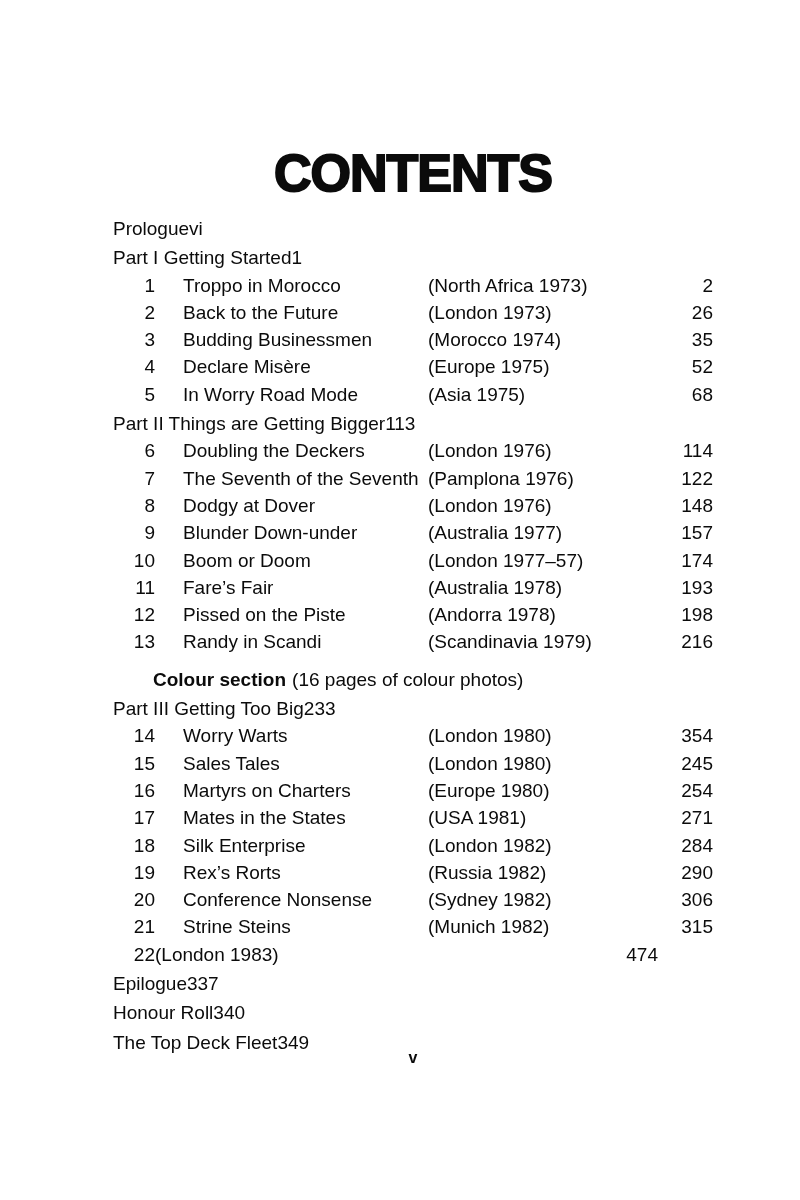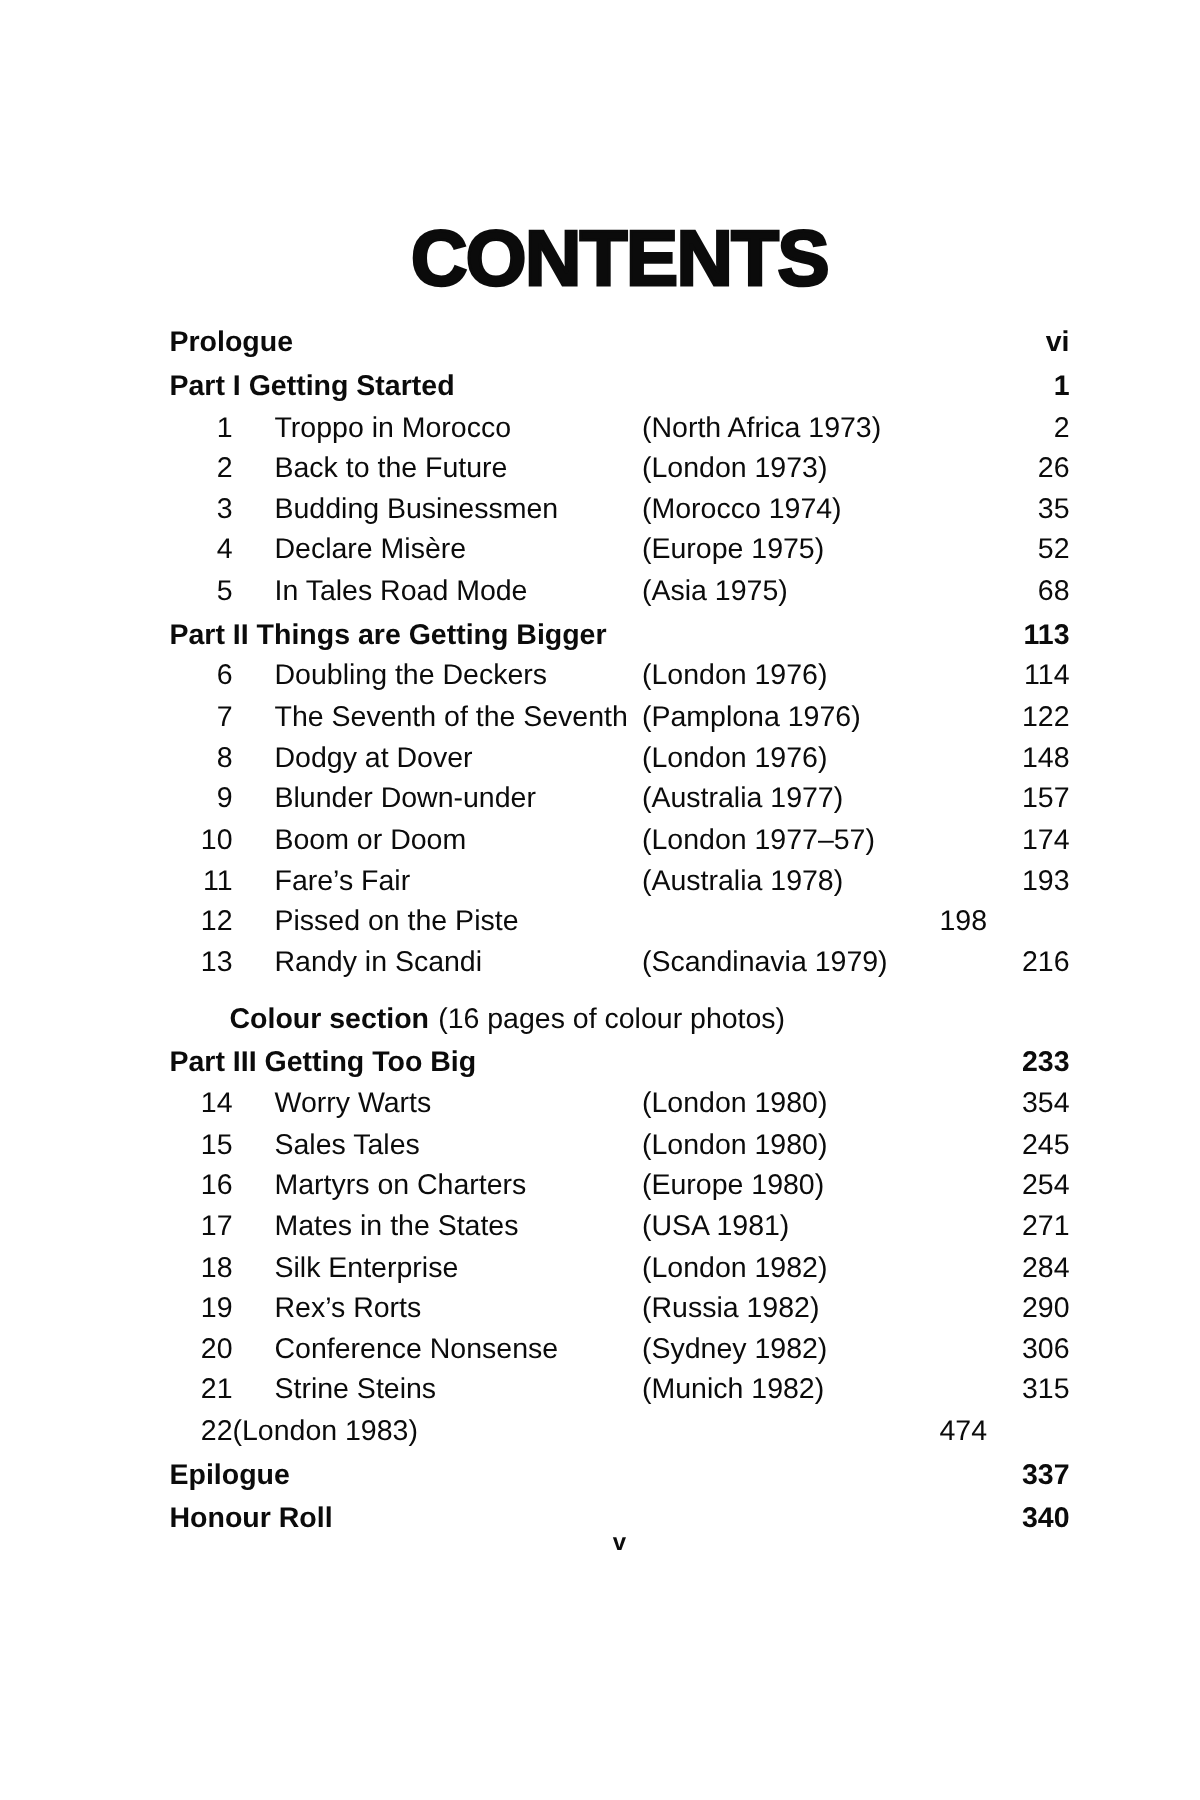--- a/index.html
+++ b/index.html
@@ -34,22 +34,21 @@
   .toc {
     margin-top: 16px;
     font-size: 19px;
   }
   .row {
     line-height: 27.3px;
     white-space: nowrap;
   }
   .row.heading {
     display: flex;
-    justify-content: space-between;
-    font-weight: bold;
+    font-weight: normal;
     margin-top: 2px;
   }
   .row.chapter {
     display: grid;
     grid-template-columns: 42px 273px 1fr 55px;
   }
   .row.chapter .num {
     text-align: right;
   }
   .row.chapter .chap-title {
@@ -111,21 +110,21 @@
           <span class="page-num">35</span>
         </div>
         <div class="row chapter">
           <span class="num">4</span>
           <span class="chap-title">Declare Misère</span>
           <span class="loc">(Europe 1975)</span>
           <span class="page-num">52</span>
         </div>
         <div class="row chapter">
           <span class="num">5</span>
-          <span class="chap-title">In Tales Road Mode</span>
+          <span class="chap-title">In Worry Road Mode</span>
           <span class="loc">(Asia 1975)</span>
           <span class="page-num">68</span>
         </div>
         <div class="row heading">
           <span class="label">Part II Things are Getting Bigger</span>
           <span class="page-num">113</span>
         </div>
         <div class="row chapter">
           <span class="num">6</span>
           <span class="chap-title">Doubling the Deckers</span>
@@ -158,20 +157,21 @@
         </div>
         <div class="row chapter">
           <span class="num">11</span>
           <span class="chap-title">Fare’s Fair</span>
           <span class="loc">(Australia 1978)</span>
           <span class="page-num">193</span>
         </div>
         <div class="row chapter">
           <span class="num">12</span>
           <span class="chap-title">Pissed on the Piste</span>
+          <span class="loc">(Andorra 1978)</span>
           <span class="page-num">198</span>
         </div>
         <div class="row chapter">
           <span class="num">13</span>
           <span class="chap-title">Randy in Scandi</span>
           <span class="loc">(Scandinavia 1979)</span>
           <span class="page-num">216</span>
         </div>
         <div class="row note"><span class="note-bold">Colour section</span><span class="note-rest">(16 pages of colour photos)</span></div>
         <div class="row heading">
@@ -231,17 +231,21 @@
           <span class="loc">(London 1983)</span>
           <span class="page-num">474</span>
         </div>
         <div class="row heading">
           <span class="label">Epilogue</span>
           <span class="page-num">337</span>
         </div>
         <div class="row heading">
           <span class="label">Honour Roll</span>
           <span class="page-num">340</span>
+        </div>
+        <div class="row heading">
+          <span class="label">The Top Deck Fleet</span>
+          <span class="page-num">349</span>
         </div>
       </div>
     <div class="folio">v</div>
   </div>
 </div>
 
 </body></html>

